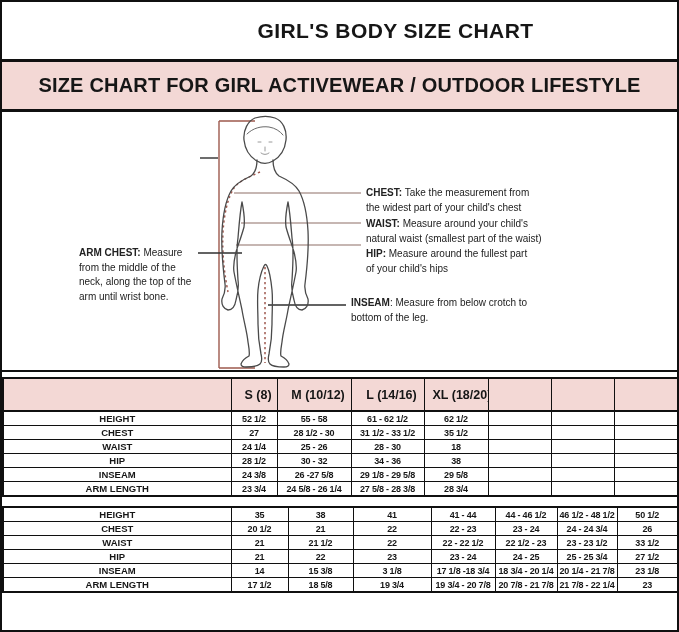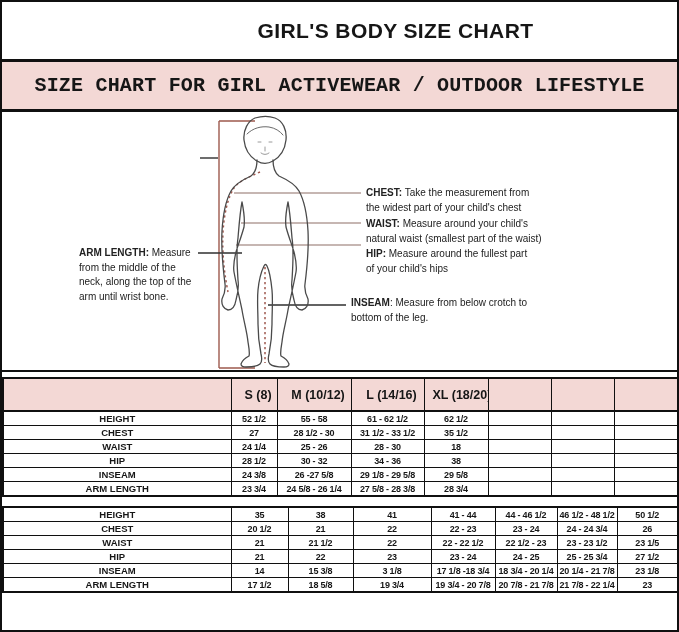--- a/index.html
+++ b/index.html
@@ -5,21 +5,21 @@
   html,body{margin:0;padding:0;background:#fff;}
   .page{
     width:679px;height:632px;box-sizing:border-box;
     border:2px solid #101010;background:#fff;overflow:hidden;
     font-family:"Liberation Sans",sans-serif;color:#161616;
   }
   
   .title-bar{height:60px;border-bottom:3px solid #101010;display:flex;align-items:center;justify-content:center;padding-left:112px;box-sizing:border-box;background:#fff;}
   .title{font-size:21px;font-weight:700;letter-spacing:.4px;white-space:nowrap;}
   
-  .banner{height:47px;background:#f3d8d5;border-bottom:3px solid #101010;display:flex;align-items:center;justify-content:center;font-family:Liberation Mono, monospace;}
+  .banner{height:47px;background:#f3d8d5;border-bottom:3px solid #101010;display:flex;align-items:center;justify-content:center;}
   .banner-text{font-size:20px;font-weight:700;letter-spacing:.2px;white-space:nowrap;}
   
   .diagram{position:relative;height:258px;border-bottom:2px solid #101010;background:#fff;}
   .diagram svg{position:absolute;left:0;top:0;}
   .note{position:absolute;font-size:10px;line-height:14.5px;color:#222;}
   .note b{font-weight:700;}
   .note .txt{white-space:pre-line;}
   .spacer{height:5px;background:#fff;}
   .gap{height:9px;background:#fff;}
   .bottom-strip{height:11px;background:#fff;}
@@ -71,21 +71,21 @@
         <path d="M255 160 C255 168 253 173 249 176 C240 180 233 184 229 191 C224 200 221 214 220 231 C219 250 221 268 223 284 C224 291 222 295 220 299 C219 305 222 309 226 310 C230 310 233 306 234 300 C236 293 237 287 236 280 C235 264 234 250 236 238 C237 226 238 212 240 202 C242 212 243 220 242 227 C239 238 236 245 234 252 C232 260 231 266 232 272 C235 288 238 300 240 310 C242 322 245 332 246 342 C247 348 248 353 247 356 C243 358 240 361 239 364 C239 366 241 367 244 367 C250 367 256 366 258 364 C260 362 260 358 259 354 C257 344 256 334 256 324 C256 312 255 300 256 290 C257 280 259 272 262 266 C263 264 264 264 265 266 C268 272 269 280 270 290 C271 300 270 312 270 324 C270 334 269 344 267 354 C266 358 266 362 268 364 C270 366 276 367 282 367 C285 367 287 366 287 364 C286 361 283 358 279 356 C278 353 279 348 280 342 C281 332 284 322 286 310 C288 300 291 288 294 272 C295 266 294 260 292 252 C290 245 287 238 284 227 C283 220 284 212 286 202 C288 212 289 226 290 238 C292 250 291 264 290 280 C289 287 290 293 292 300 C293 306 296 310 300 310 C304 309 307 305 306 299 C304 295 302 291 303 284 C305 268 307 250 306 231 C305 214 302 200 297 191 C293 184 286 180 277 176 C273 173 271 168 271 160"></path>
         <path d="M255 161 C248 157 243 149 242 140 C241 130 246 121 253 118 C260 116 267 116 273 118 C281 121 285 130 284 140 C283 149 278 157 271 161 C266 164 260 164 255 161 Z"></path>
         <path stroke="#6a6a6a" stroke-width="1" d="M245 134 C251 128 259 126 267 127 C273 128 278 131 281 135"></path>
         <g stroke="#9a9a9a" stroke-width="1">
           <path d="M256 142 h3 M267 142 h3 M263 147 v4 M259 153 q4 3 8 0"></path>
         </g>
       </g>
     </svg>
 
     <div class="note" style="left:77px;top:134px;width:150px">
-      <b>ARM LENGTH:</b><span class="txt">  Measure
+      <b>ARM CHEST:</b><span class="txt">  Measure
 from the middle of the
 neck, along the top of the
 arm until wrist bone.</span>
     </div>
     <div class="note" style="left:364px;top:74px;width:210px">
       <b>CHEST:</b><span class="txt"> Take the measurement from
 the widest part of your child's chest</span>
     </div>
     <div class="note" style="left:364px;top:105px;width:218px">
       <b>WAIST:</b><span class="txt"> Measure around your child's
@@ -223,21 +223,21 @@
       <td>26</td>
     </tr>
     <tr class="data">
       <td class="lbl">WAIST</td>
       <td>21</td>
       <td>21 1/2</td>
       <td>22</td>
       <td>22 - 22 1/2</td>
       <td>22 1/2 - 23</td>
       <td>23 - 23 1/2</td>
-      <td>23 1/5</td>
+      <td>33 1/2</td>
     </tr>
     <tr class="data">
       <td class="lbl">HIP</td>
       <td>21</td>
       <td>22</td>
       <td>23</td>
       <td>23 - 24</td>
       <td>24 - 25</td>
       <td>25 - 25 3/4</td>
       <td>27 1/2</td>

